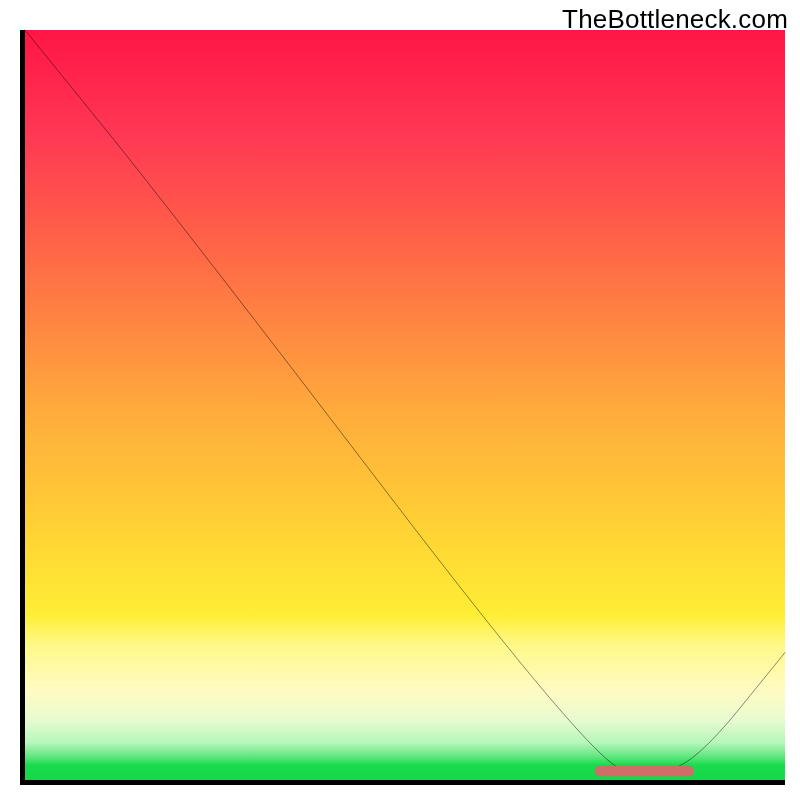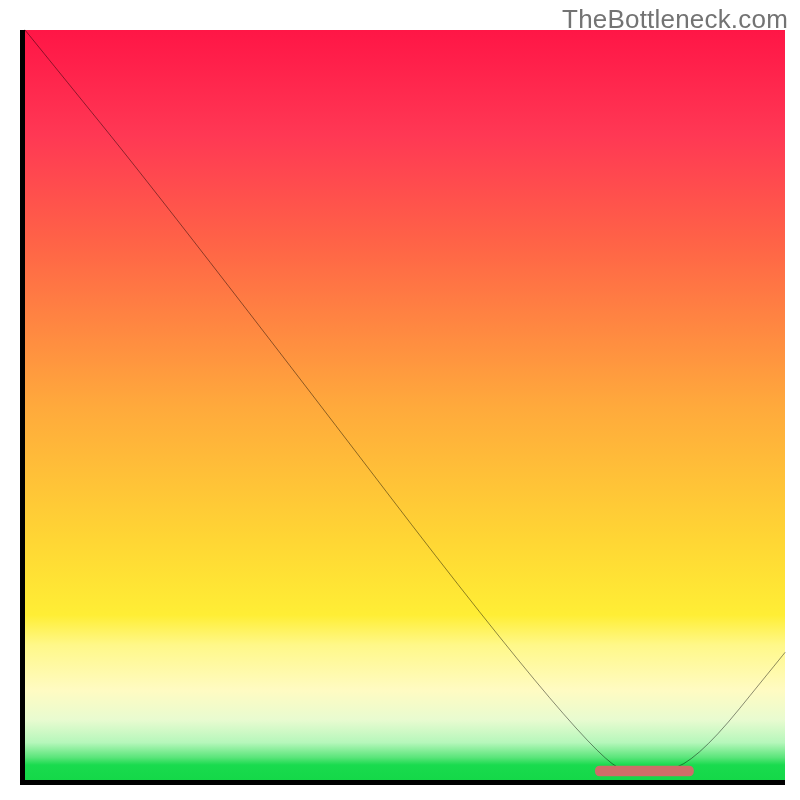--- a/index.html
+++ b/index.html
@@ -14,21 +14,21 @@
   .container {
     position: relative;
     width: 800px;
     height: 800px;
   }
   .watermark {
     position: absolute;
     top: 4px;
     right: 12px;
     font-size: 26px;
-    color: #737373;
+    color: #000000;
     letter-spacing: 0.2px;
     font-weight: 400;
   }
   .plot-area {
     position: absolute;
     left: 20px;
     top: 30px;
     width: 760px;
     height: 750px;
     border-left: 5px solid #000;

